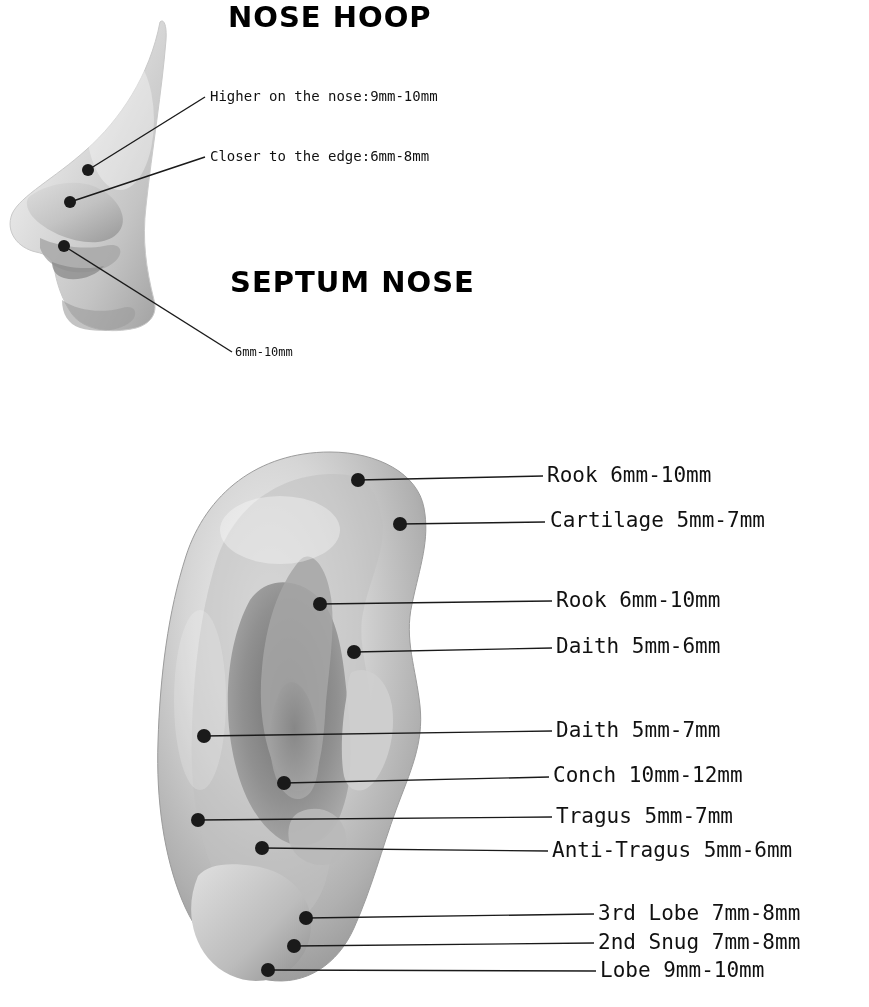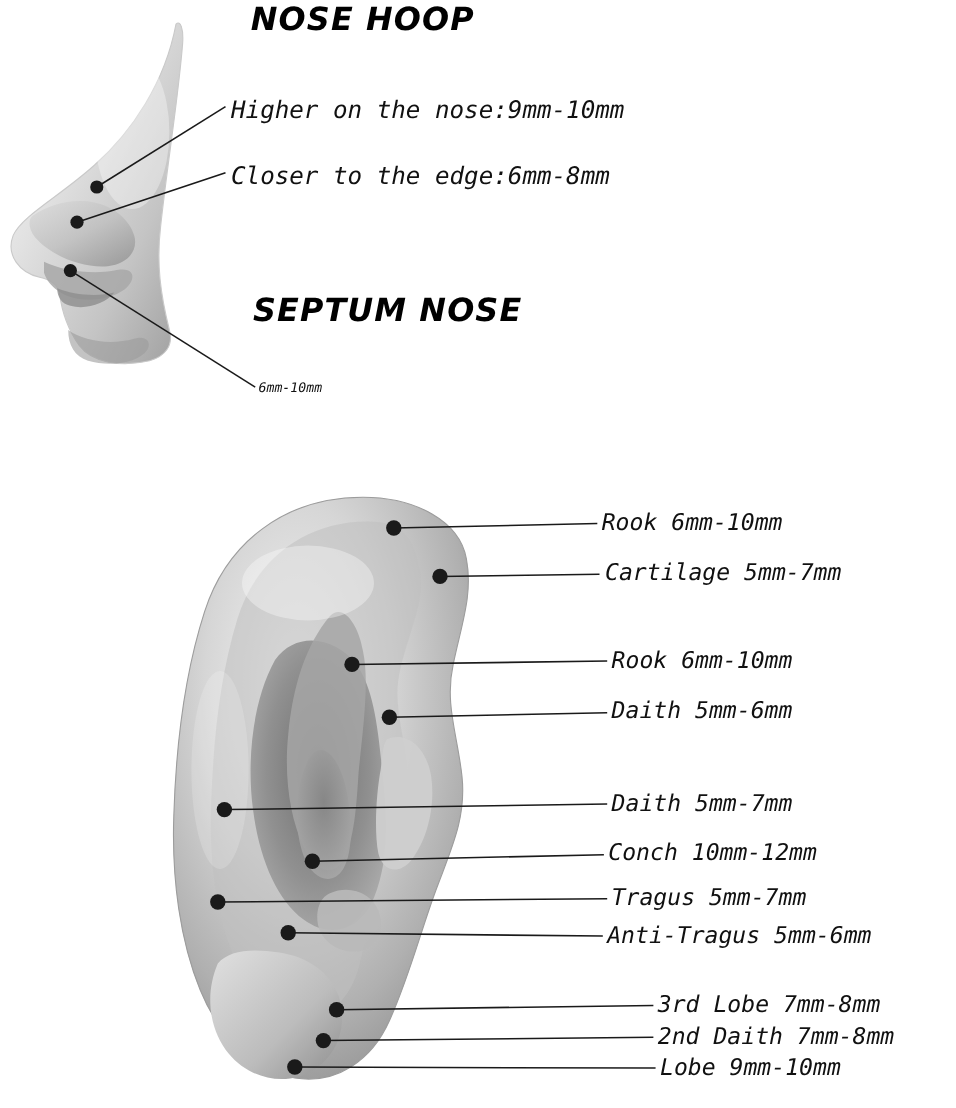--- a/index.html
+++ b/index.html
@@ -8,21 +8,20 @@
     background: #ffffff;
   }
   #page {
     position: relative;
     width: 869px;
     height: 1007px;
     background: #ffffff;
     overflow: hidden;
     font-family: "DejaVu Sans Mono", monospace;
     color: #111111;
-    font-style: italic;
   }
   .svg-layer {
     position: absolute;
     left: 0;
     top: 0;
     width: 869px;
     height: 1007px;
   }
   .heading {
     position: absolute;
@@ -41,21 +40,21 @@
   #nose-title {
     left: 228px;
     top: 0px;
     font-size: 29px;
   }
   #septum-title {
     left: 230px;
     top: 265px;
     font-size: 29px;
   }
-  .nose-label { font-size: 22px; }
+  .nose-label { font-size: 14px; }
   #nose-label-0 { left: 210px; top: 88px; }
   #nose-label-1 { left: 210px; top: 148px; }
   #septum-label-0 { left: 235px; top: 345px; font-size: 12px; }
   .ear-label { font-size: 21px; }
   #ear-label-0 { left: 547px; top: 463px; }
   #ear-label-1 { left: 550px; top: 508px; }
   #ear-label-2 { left: 556px; top: 588px; }
   #ear-label-3 { left: 556px; top: 634px; }
   #ear-label-4 { left: 556px; top: 718px; }
   #ear-label-5 { left: 553px; top: 763px; }
@@ -221,17 +220,17 @@
   <div class="label ear-label" id="ear-label-4">Daith 5mm-7mm</div>
 
   <div class="label ear-label" id="ear-label-5">Conch 10mm-12mm</div>
 
   <div class="label ear-label" id="ear-label-6">Tragus 5mm-7mm</div>
 
   <div class="label ear-label" id="ear-label-7">Anti-Tragus 5mm-6mm</div>
 
   <div class="label ear-label" id="ear-label-8">3rd Lobe 7mm-8mm</div>
 
-  <div class="label ear-label" id="ear-label-9">2nd Daith 7mm-8mm</div>
+  <div class="label ear-label" id="ear-label-9">2nd Snug 7mm-8mm</div>
 
   <div class="label ear-label" id="ear-label-10">Lobe 9mm-10mm</div>
 
 </div>
 
 </body></html>

